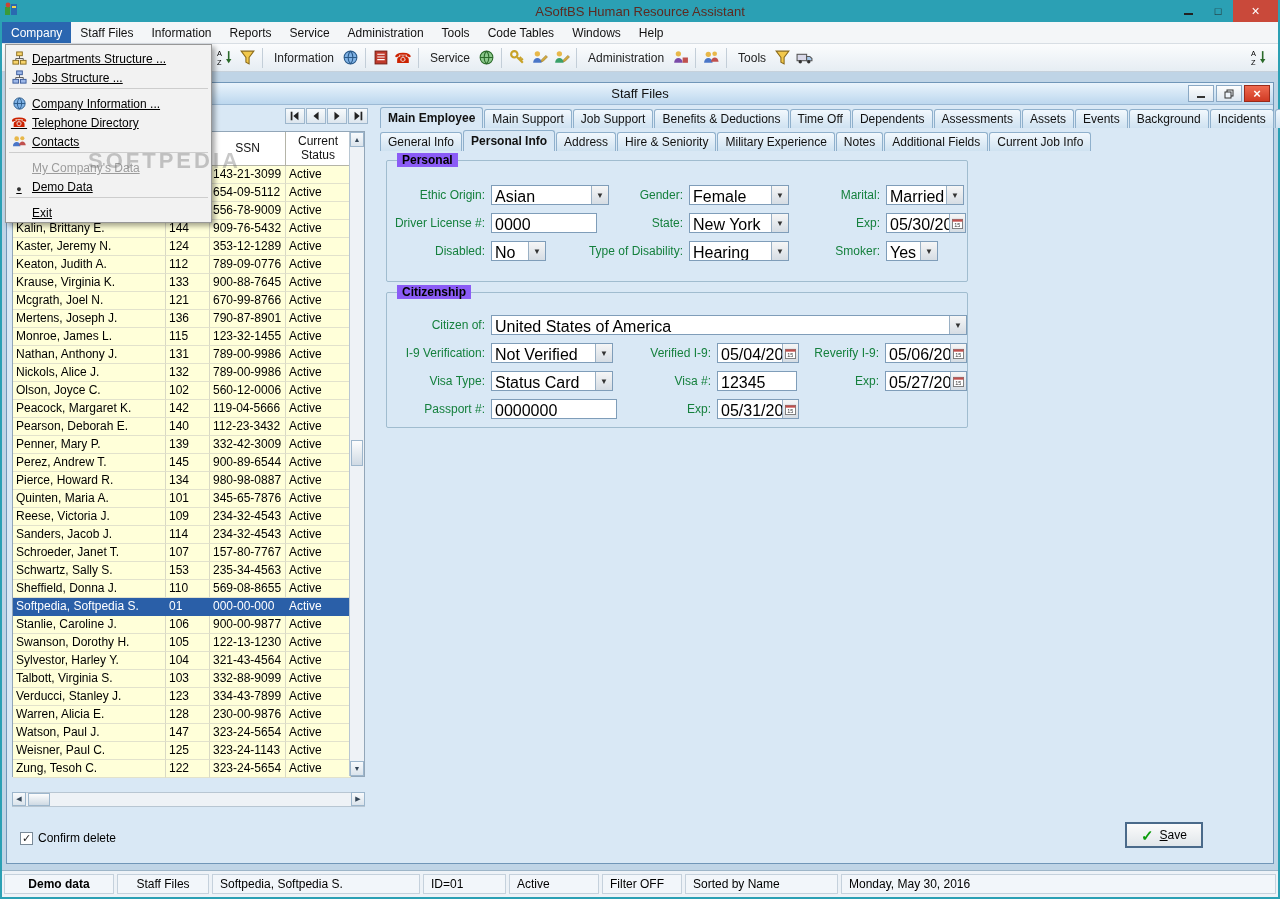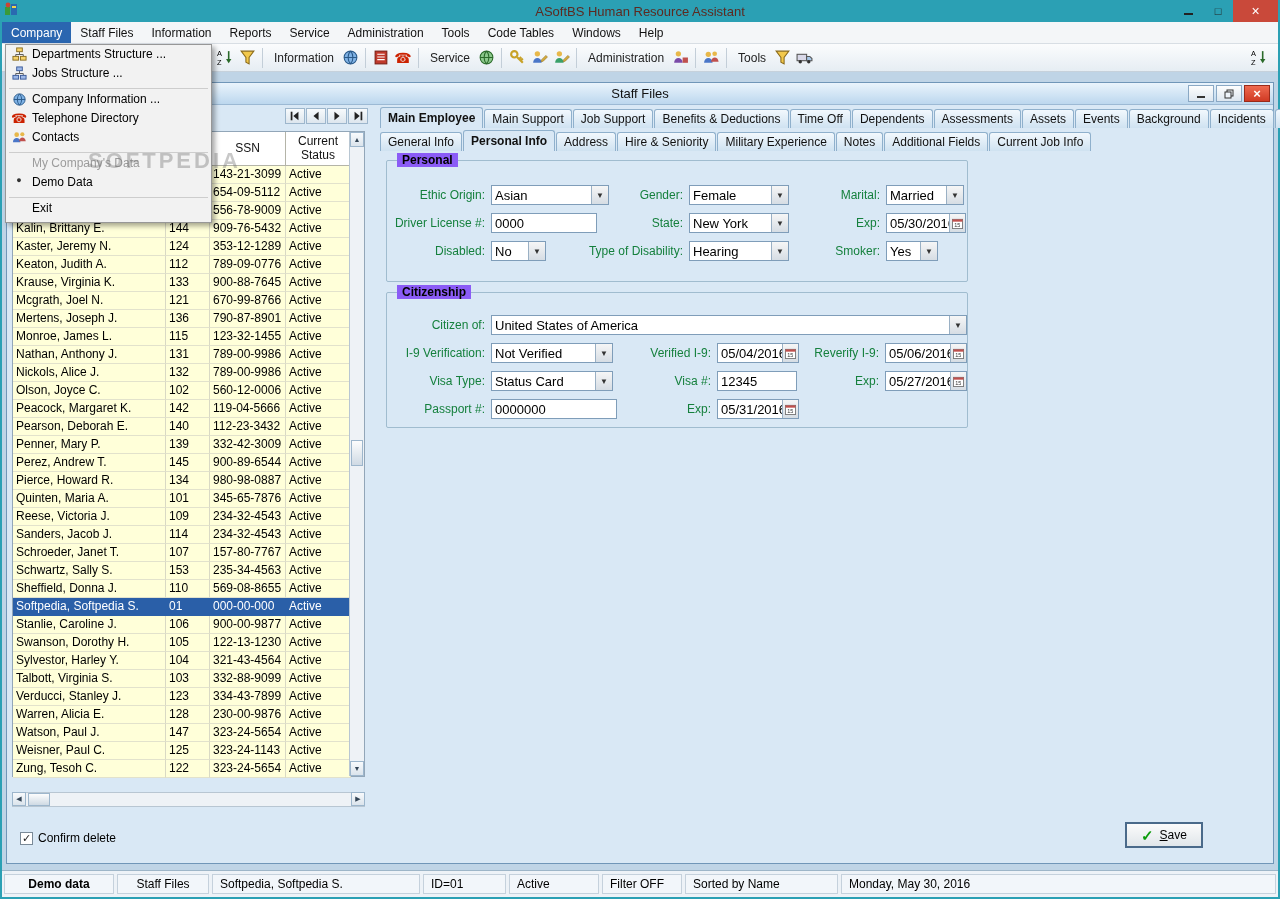--- a/index.html
+++ b/index.html
@@ -83,21 +83,21 @@
   
   .rp-content { position:absolute; left:0; right:0; top:45px; bottom:0; }
   .grp { position:absolute; border:1px solid #a0bccf; border-radius:2px; }
   #grp-personal { left:12px; top:10px; width:582px; height:122px; }
   #grp-citizenship { left:12px; top:142px; width:582px; height:136px; }
   .grp-legend { position:absolute; top:-8px; left:10px; background:#8b5cf6; padding:0 5px; font-size:12px; color:#000;font-weight:bold; }
 
   .fld { position:absolute; height:20px; }
   .flabel { position:absolute; right:100%; margin-right:6px; top:3px; white-space:nowrap; color:#15803d; font-size:12px; }
   .combo, .tinput, .dfield { display:flex; width:100%; height:20px; background:#fff; border:1px solid #7f9db9; }
-  .combo-text, .tinput-text { flex:1; padding:2px 3px 8px; font-size:13px; color:#000; white-space:nowrap; overflow:hidden; }
+  .combo-text, .tinput-text { flex:1; padding:2px 3px 8px; font-size:16px; color:#000; white-space:nowrap; overflow:hidden; }
   .combo-btn { width:17px; background:linear-gradient(#f6f6f6,#d6dde4); border-left:1px solid #9ab0c4; display:flex; align-items:center; justify-content:center; font-size:8px; color:#333; }
   .cal-btn { width:16px; background:linear-gradient(#f6f6f6,#d6dde4); border-left:1px solid #9ab0c4; display:flex; align-items:center; justify-content:center; }
 
   #grp-personal .fld-ethic-origin{left:104px;top:24px;width:118px}
   #grp-personal .fld-gender{left:302px;top:24px;width:100px}
   #grp-personal .fld-marital{left:499px;top:24px;width:78px}
   #grp-personal .fld-driver-license{left:104px;top:52px;width:106px}
   #grp-personal .fld-state{left:302px;top:52px;width:100px}
   #grp-personal .fld-license-exp{left:499px;top:52px;width:80px}
   #grp-personal .fld-disabled{left:104px;top:80px;width:55px}
@@ -125,21 +125,21 @@
   .seg1{width:92px; justify-content:center}
   .seg2{width:208px}
   .seg3{width:83px}
   .seg4{width:90px}
   .seg5{width:80px}
   .seg6{width:153px}
   .seg7{flex:1}
 
   
   .company-menu { position:absolute; left:3px; top:44px; width:207px; background:#f2f2f2; border:1px solid #979797; box-shadow:3px 3px 5px rgba(0,0,0,.35); z-index:50; padding:2px 0; }
-  .menu-item { display:flex; align-items:flex-start; height:19px; font-size:12px; color:#000; }
+  .menu-item { display:flex; align-items:flex-end; height:19px; font-size:12px; color:#000;text-decoration:underline; }
   .menu-item.disabled { color:#9c9c9c; }
   .menu-icon { width:26px; display:flex; align-items:center; justify-content:center; font-size:9px; color:#333; }
   .menu-icon svg { width:15px; height:15px; }
   .menu-sep { height:1px; background:#cdcdcd; margin:3px 3px; }
 
   .watermark { position:absolute; left:86px; top:148px; z-index:60; font-size:22px; font-weight:bold; letter-spacing:3px; color:rgba(110,110,110,.38); }
 </style>
 </head>
 <body>
 

